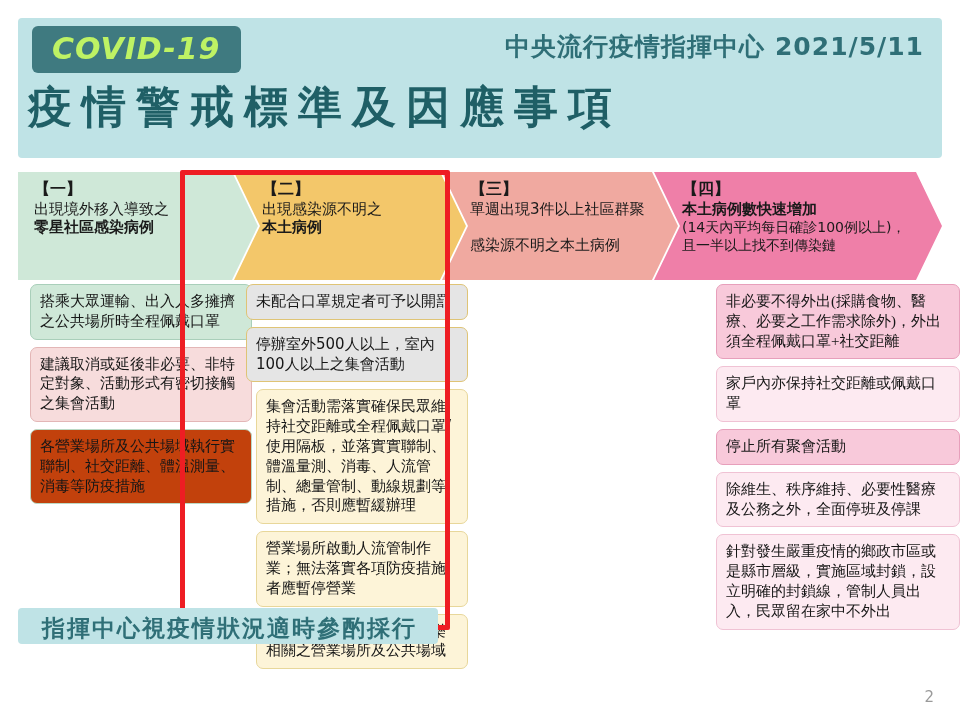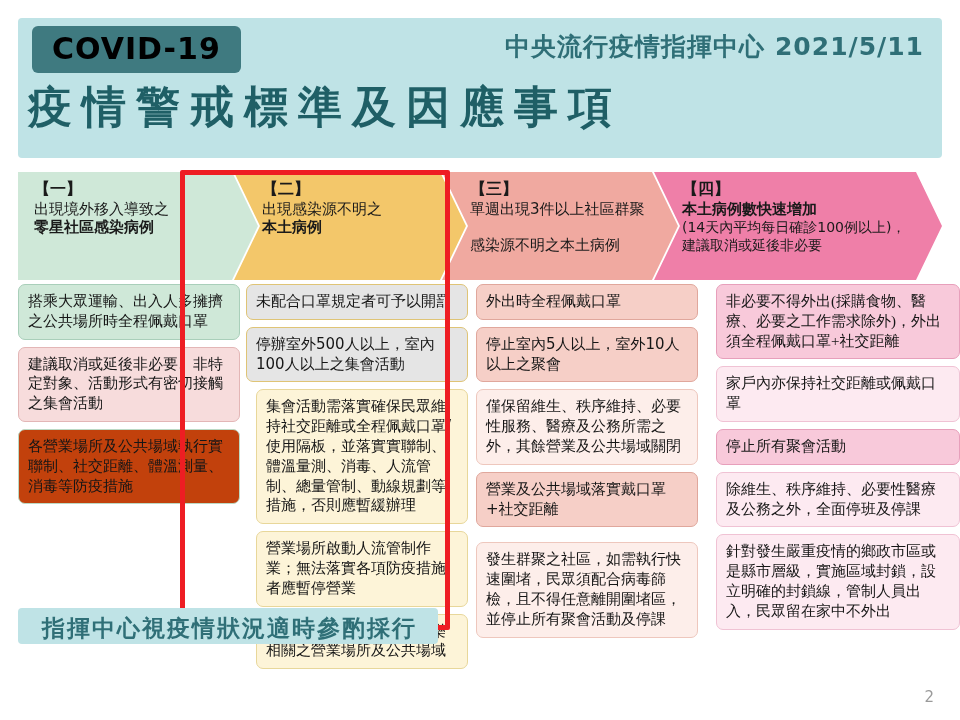--- a/index.html
+++ b/index.html
@@ -12,24 +12,25 @@
   }
   .slide{position:absolute;inset:0;}
 
   
   .header-band{
     position:absolute;left:18px;top:18px;width:924px;height:140px;
     background:#bfe3e6;border-radius:4px;
   }
   .covid-tag{
     position:absolute;left:32px;top:26px;
-    background:#3f7a80;color:#000000;
+    background:#3f7a80;color:#bef264;
     font-weight:bold;font-size:30px;
     padding:5px 20px 7px 20px;border-radius:6px;
     letter-spacing:1px;
+    font-style:italic;
   }
   .cdc-line{
     position:absolute;right:36px;top:30px;
     color:#2f6f77;font-size:25px;font-weight:bold;
     letter-spacing:1px;
   }
   .cdc-date{margin-left:10px;}
   .main-title{
     position:absolute;left:28px;top:78px;width:900px;
     color:#1f5f66;font-weight:bold;font-size:44px;
@@ -53,21 +54,21 @@
       clip-path:polygon(0 0,206px 0,232px 54px,206px 108px,0 108px,26px 54px);}
   .a3{left:424px;width:236px;background:#f0a9a0;
       clip-path:polygon(0 0,210px 0,236px 54px,210px 108px,0 108px,26px 54px);}
   .a4{left:636px;width:288px;background:#ef7fa8;
       clip-path:polygon(0 0,262px 0,288px 54px,262px 108px,0 108px,26px 54px);}
   .a2,.a3,.a4{padding-left:28px;}
 
   
   .cols{position:absolute;left:18px;top:284px;width:924px;height:318px;}
   .col{position:absolute;top:0;width:222px;}
-  .c1{left:0;}
+  .c1{left:12px;}
   .c2{left:228px;}
   .c3{left:458px;}
   .c4{left:698px;width:244px;}
 
   .card{
     box-sizing:border-box;
     border-radius:7px;
     padding:7px 9px;
     margin-bottom:7px;
     font-size:15px;line-height:1.32;
@@ -136,48 +137,40 @@
       <span class="lbl">【三】</span>
       <span>單週出現3件以上社區群聚</span><br>
       <br>
       <span>感染源不明之本土病例</span>
     </div>
 
     <div class="arrow a4">
       <span class="lbl">【四】</span>
       <b>本土病例數快速增加</b><br>
       <span style="font-size:14px">(14天內平均每日確診100例以上)，</span><br>
-      <span style="font-size:14px">建議取消或延後非必要</span>
+      <span style="font-size:14px">且一半以上找不到傳染鏈</span>
     </div>
   </div>
 
   <div class="cols">
 
     <div class="col c1">
       <div class="card green">搭乘大眾運輸、出入人多擁擠之公共場所時全程佩戴口罩</div>
       <div class="card pinkl">建議取消或延後非必要、非特定對象、活動形式有密切接觸之集會活動</div>
       <div class="card greenl">各營業場所及公共場域執行實聯制、社交距離、體溫測量、消毒等防疫措施</div>
     </div>
 
     <div class="col c2">
       <div class="card yellow">未配合口罩規定者可予以開罰</div>
       <div class="card yellow">停辦室外500人以上，室內100人以上之集會活動</div>
       <div class="card yellowl">集會活動需落實確保民眾維持社交距離或全程佩戴口罩/使用隔板，並落實實聯制、體溫量測、消毒、人流管制、總量管制、動線規劃等措施，否則應暫緩辦理</div>
       <div class="card yellowl">營業場所啟動人流管制作業；無法落實各項防疫措施者應暫停營業</div>
       <div class="card yellowl">必要時，強制關閉休閒娛樂相關之營業場所及公共場域</div>
     </div>
 
-    <div class="col c3">
-      <div class="card salmon">外出時全程佩戴口罩</div>
-      <div class="card salmon">停止室內5人以上，室外10人以上之聚會</div>
-      <div class="card salmonl">僅保留維生、秩序維持、必要性服務、醫療及公務所需之外，其餘營業及公共場域關閉</div>
-      <div class="card salmon">營業及公共場域落實戴口罩+社交距離</div>
-      <div class="gap"></div>
-      <div class="card salmonl">發生群聚之社區，如需執行快速圍堵，民眾須配合病毒篩檢，且不得任意離開圍堵區，並停止所有聚會活動及停課</div>
-    </div>
 
     <div class="col c4">
       <div class="card pinkd">非必要不得外出(採購食物、醫療、必要之工作需求除外)，外出須全程佩戴口罩+社交距離</div>
       <div class="card pinkvl">家戶內亦保持社交距離或佩戴口罩</div>
       <div class="card pinkd">停止所有聚會活動</div>
       <div class="card pinkvl">除維生、秩序維持、必要性醫療及公務之外，全面停班及停課</div>
       <div class="card pinkvl">針對發生嚴重疫情的鄉政市區或是縣市層級，實施區域封鎖，設立明確的封鎖線，管制人員出入，民眾留在家中不外出</div>
     </div>
   </div>
 

